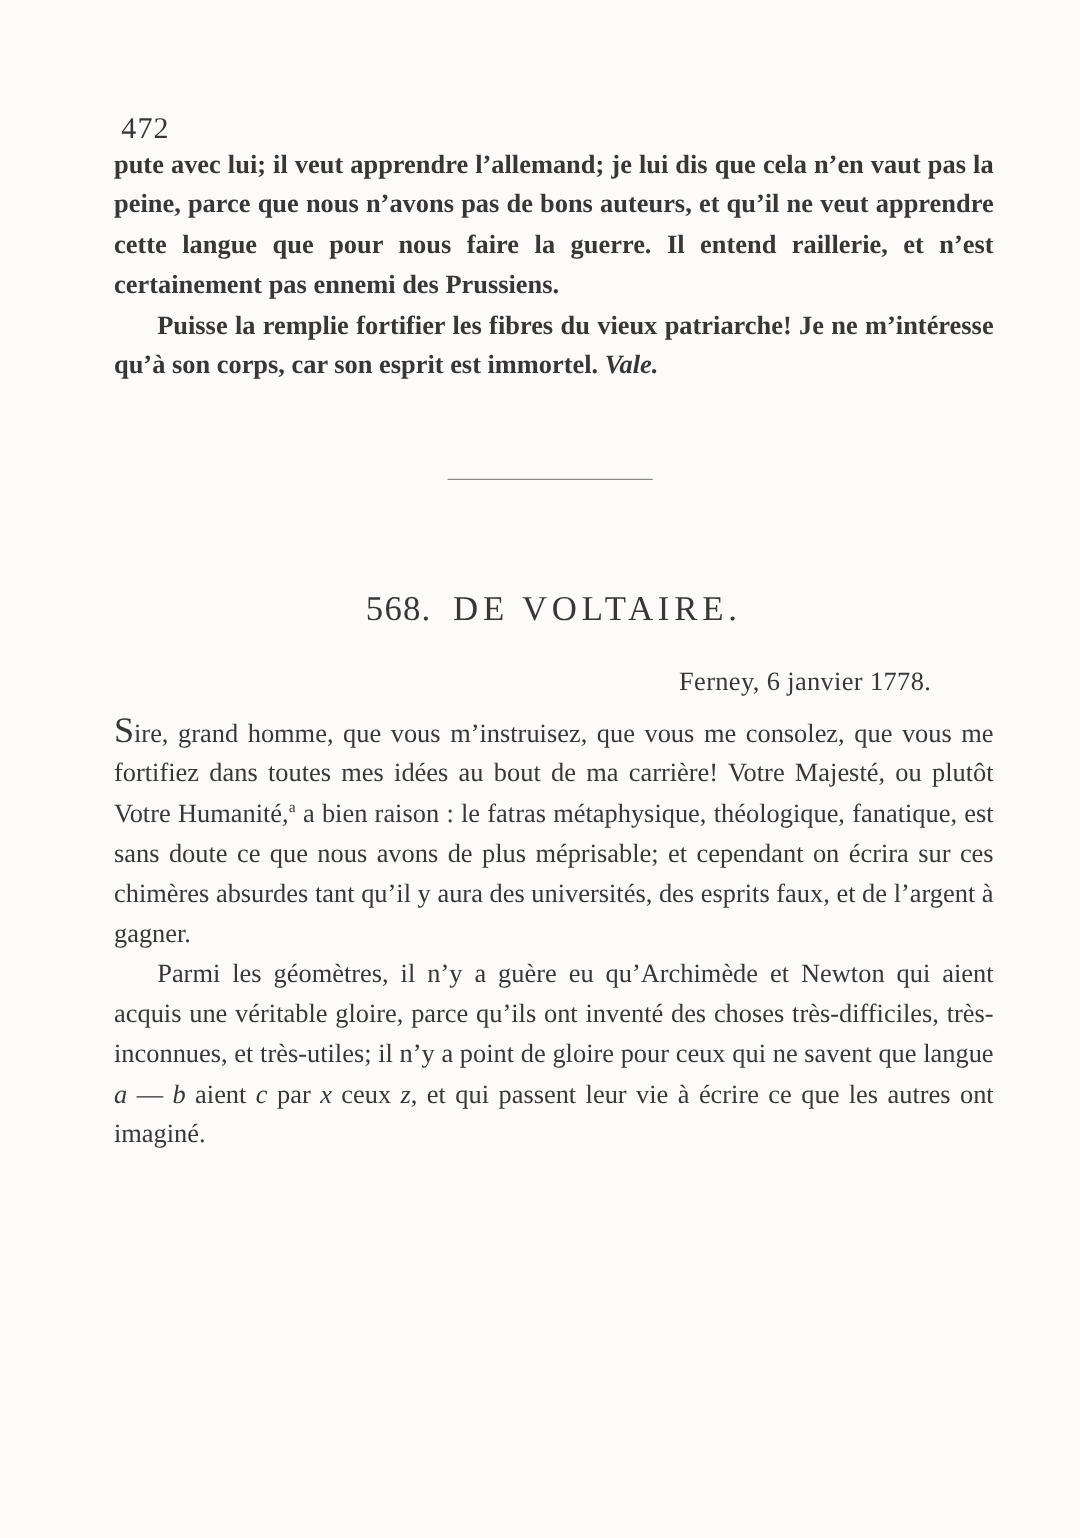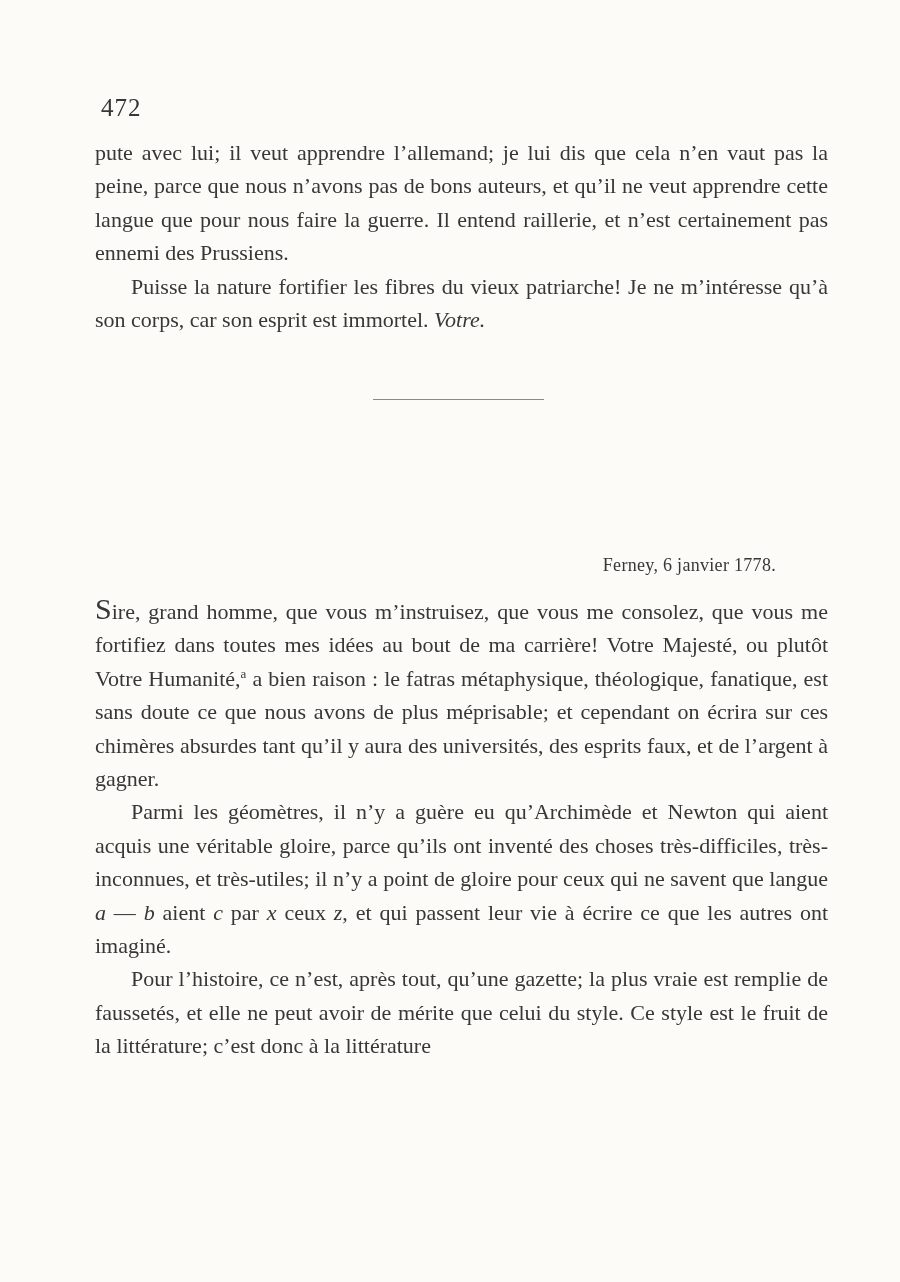--- a/index.html
+++ b/index.html
@@ -21,21 +21,21 @@
     font-size: 25px; letter-spacing: 1px;
   }
   .running-title {
     text-align: center;
     font-size: 24px;
     letter-spacing: 2.5px;
     white-space: nowrap;
   }
   .top-section {
     position: absolute;
-    top: 136px; left: 95px; width: 733px;
+    top: 120px; left: 95px; width: 733px; font-weight: bold;
   }
   .body-para {
     margin: 0;
     font-size: 22px;
     line-height: 33.4px;
     text-align: justify;
   }
   .indent { text-indent: 36px; }
   .separator {
     position: absolute;
@@ -49,21 +49,21 @@
     text-align: center;
     font-weight: normal;
     font-size: 29px;
   }
   .letter-number { margin-right: 18px; letter-spacing: 1px; }
   .letter-title { letter-spacing: 4px; }
   .dateline {
     position: absolute;
     top: 555px; left: 95px; width: 681px;
     text-align: right;
-    font-size: 18px;
+    font-size: 22px;
     letter-spacing: 0.3px;
   }
   .letter-body {
     position: absolute;
     top: 594px; left: 95px; width: 733px;
   }
   .initial {
     font-size: 30px;
     line-height: 1;
   }
@@ -94,39 +94,39 @@
 <body>
 
 <div class="page">
 
   <header class="pagehead">
     <span class="folio">472</span>
   </header>
 
   <section class="top-section">
     <p class="body-para">pute avec lui; il veut apprendre l’allemand; je lui dis que cela n’en vaut pas la peine, parce que nous n’avons pas de bons auteurs, et qu’il ne veut apprendre cette langue que pour nous faire la guerre. Il entend raillerie, et n’est certainement pas ennemi des Prussiens.</p>
-    <p class="body-para indent"><span>Puisse la nature fortifier les fibres du vieux patriarche! Je ne m’intéresse qu’à son corps, car son esprit est immortel.</span>
-      <em>Votre.</em></p>
+    <p class="body-para indent"><span>Puisse la remplie fortifier les fibres du vieux patriarche! Je ne m’intéresse qu’à son corps, car son esprit est immortel.</span>
+      <em>Vale.</em></p>
   </section>
 
   <div class="separator"></div>
 
+  <h2 class="letter-heading"><span class="letter-number">568.</span><span class="letter-title">DE VOLTAIRE.</span></h2>
 
   <div class="dateline">Ferney, 6 janvier 1778.</div>
 
   <section class="letter-body">
     <p class="body-para"><span class="initial">S</span><span>ire, grand homme, que vous m’instruisez, que vous me consolez, que vous me fortifiez dans toutes mes idées au bout de ma carrière! Votre Majesté, ou plutôt Votre Humanité,</span><sup class="note-ref">a</sup>
       <span>a bien raison : le fatras métaphysique, théologique, fanatique, est sans doute ce que nous avons de plus méprisable; et cependant on écrira sur ces chimères absurdes tant qu’il y aura des universités, des esprits faux, et de l’argent à gagner.</span></p>
     <p class="body-para indent"><span>Parmi les géomètres, il n’y a guère eu qu’Archimède et Newton qui aient acquis une véritable gloire, parce qu’ils ont inventé des choses très-difficiles, très-inconnues, et très-utiles; il n’y a point de gloire pour ceux qui ne savent que langue</span>
       <em>a</em>
       <span>—</span>
       <em>b</em>
       <span>aient</span>
       <em>c</em>
       <span>par</span>
       <em>x</em>
       <span>ceux</span>
       <em>z</em><span>, et qui passent leur vie à écrire ce que les autres ont imaginé.</span></p>
-    <p class="body-para indent">Pour l’histoire, ce n’est, après tout, qu’une gazette; la plus vraie est remplie de faussetés, et elle ne peut avoir de mérite que celui du style. Ce style est le fruit de la littérature; c’est donc à la littérature</p>
   </section>
 
 
 </div>
 
 </body></html>

